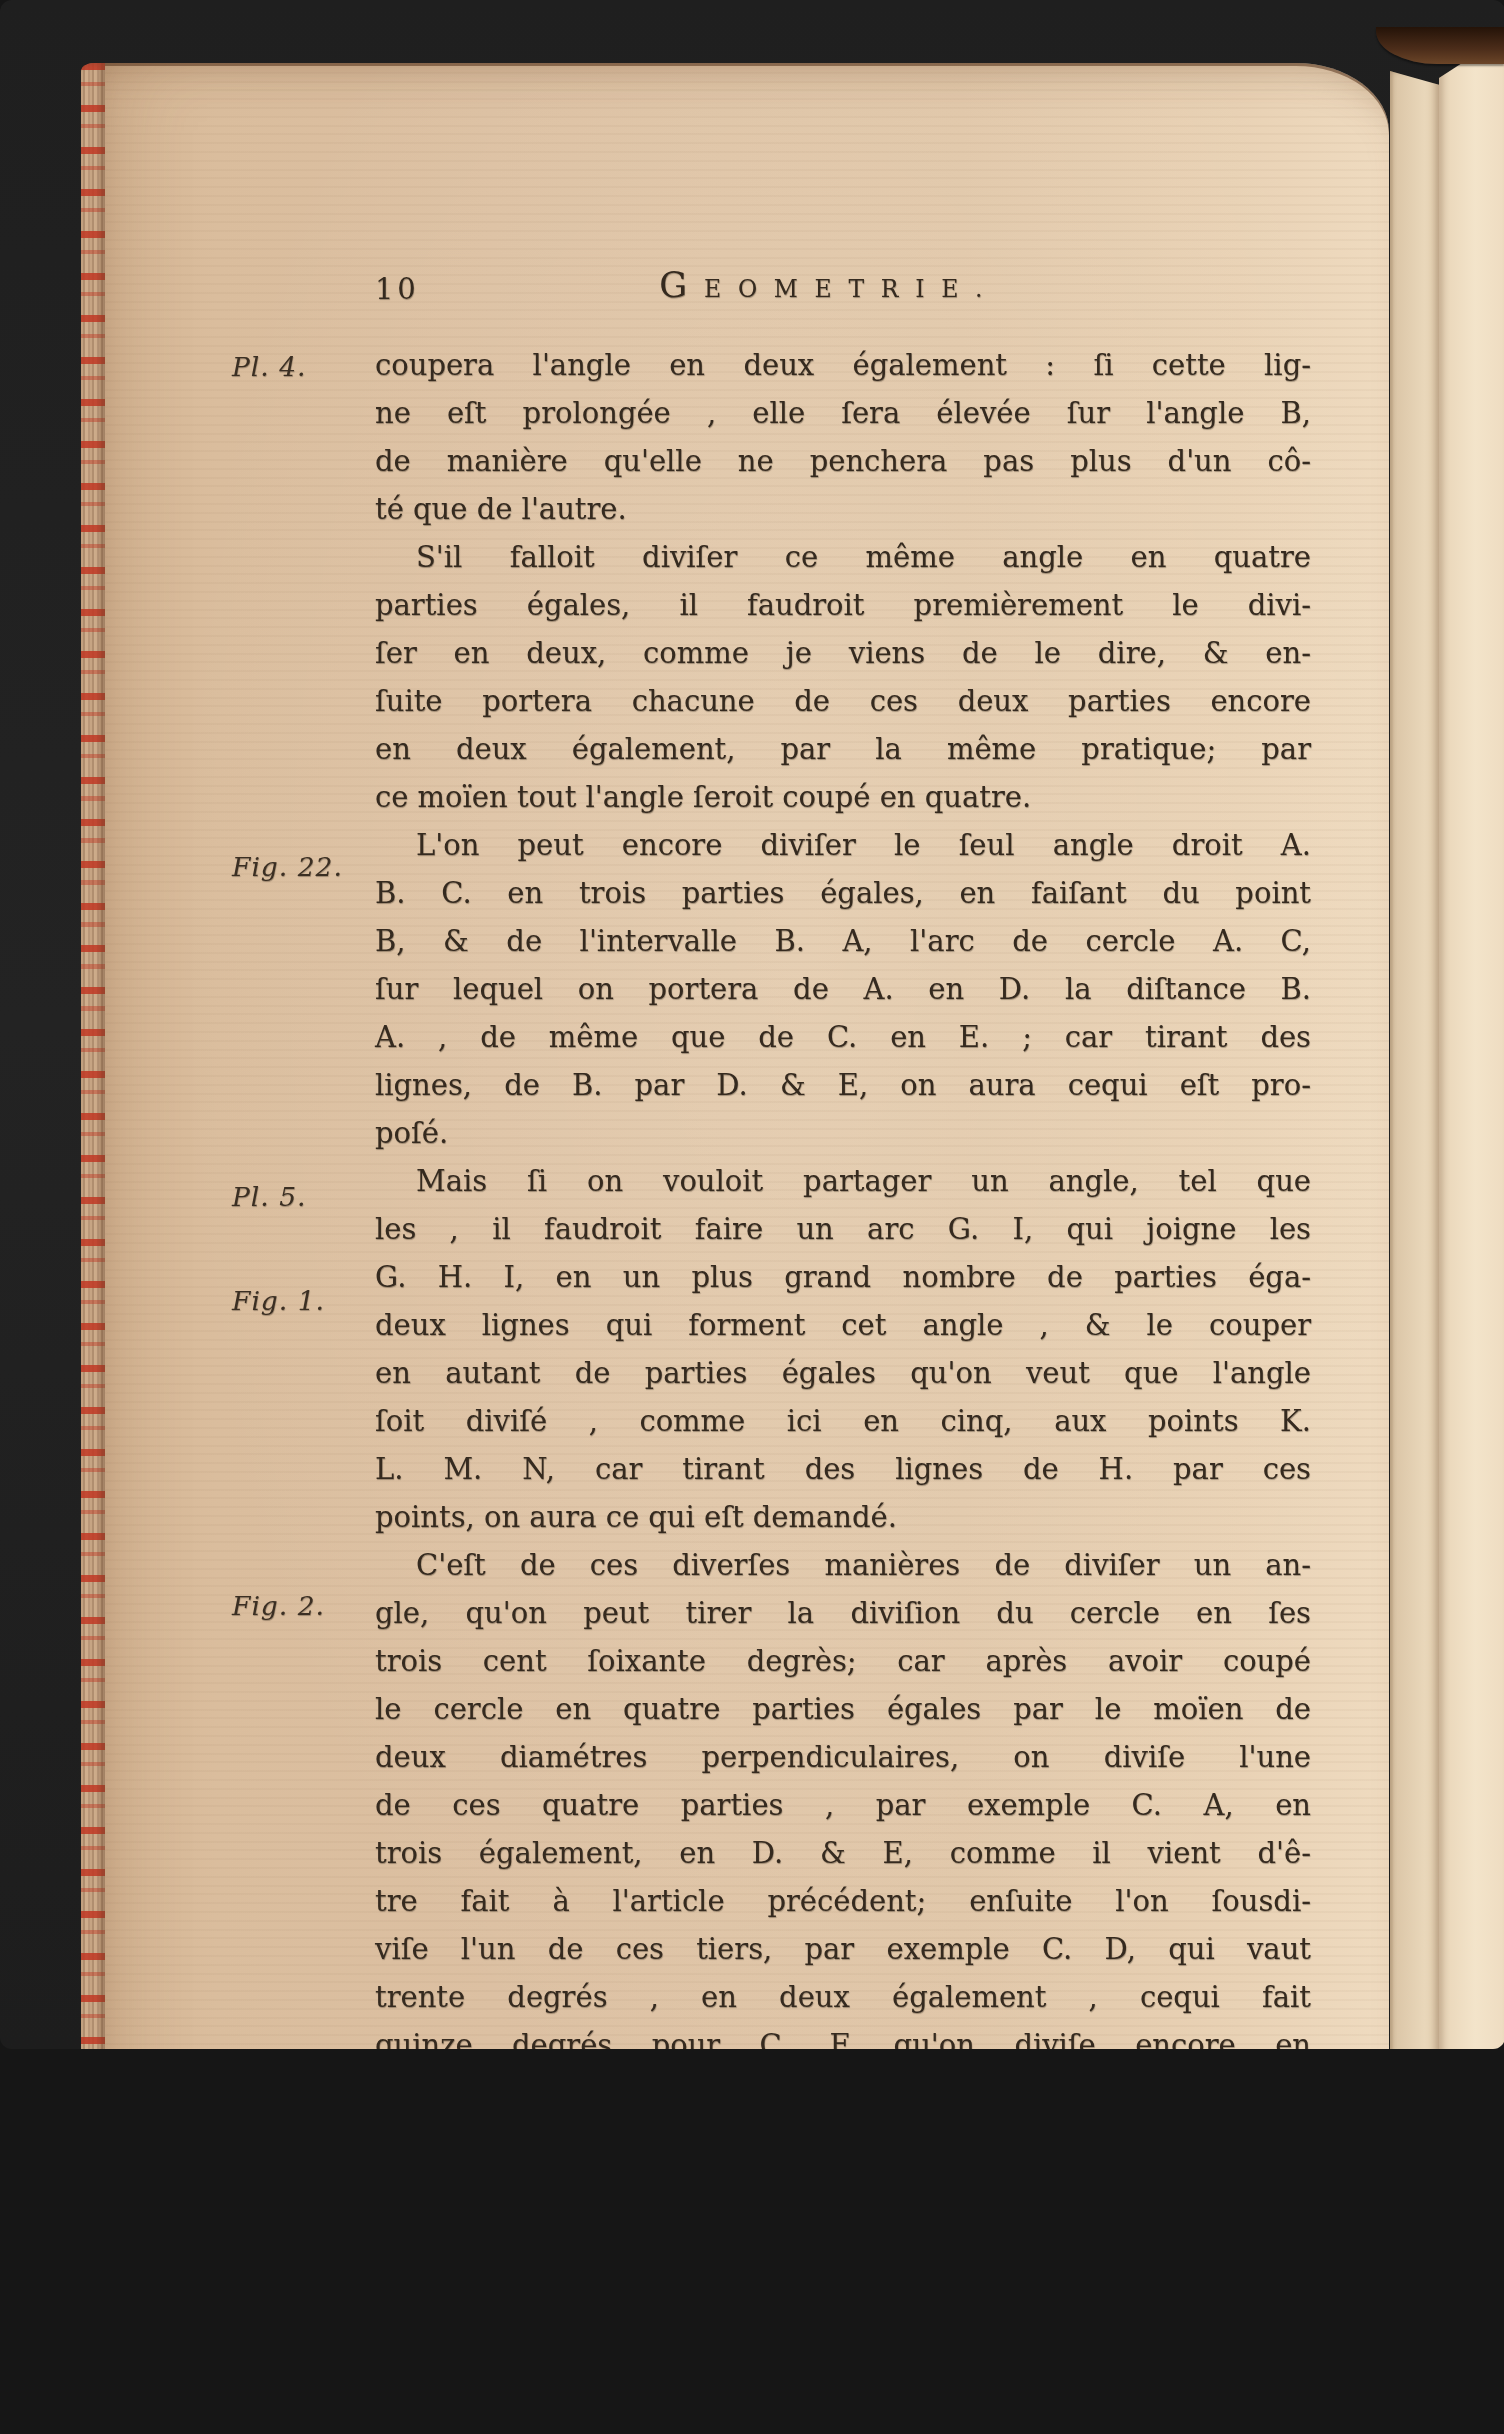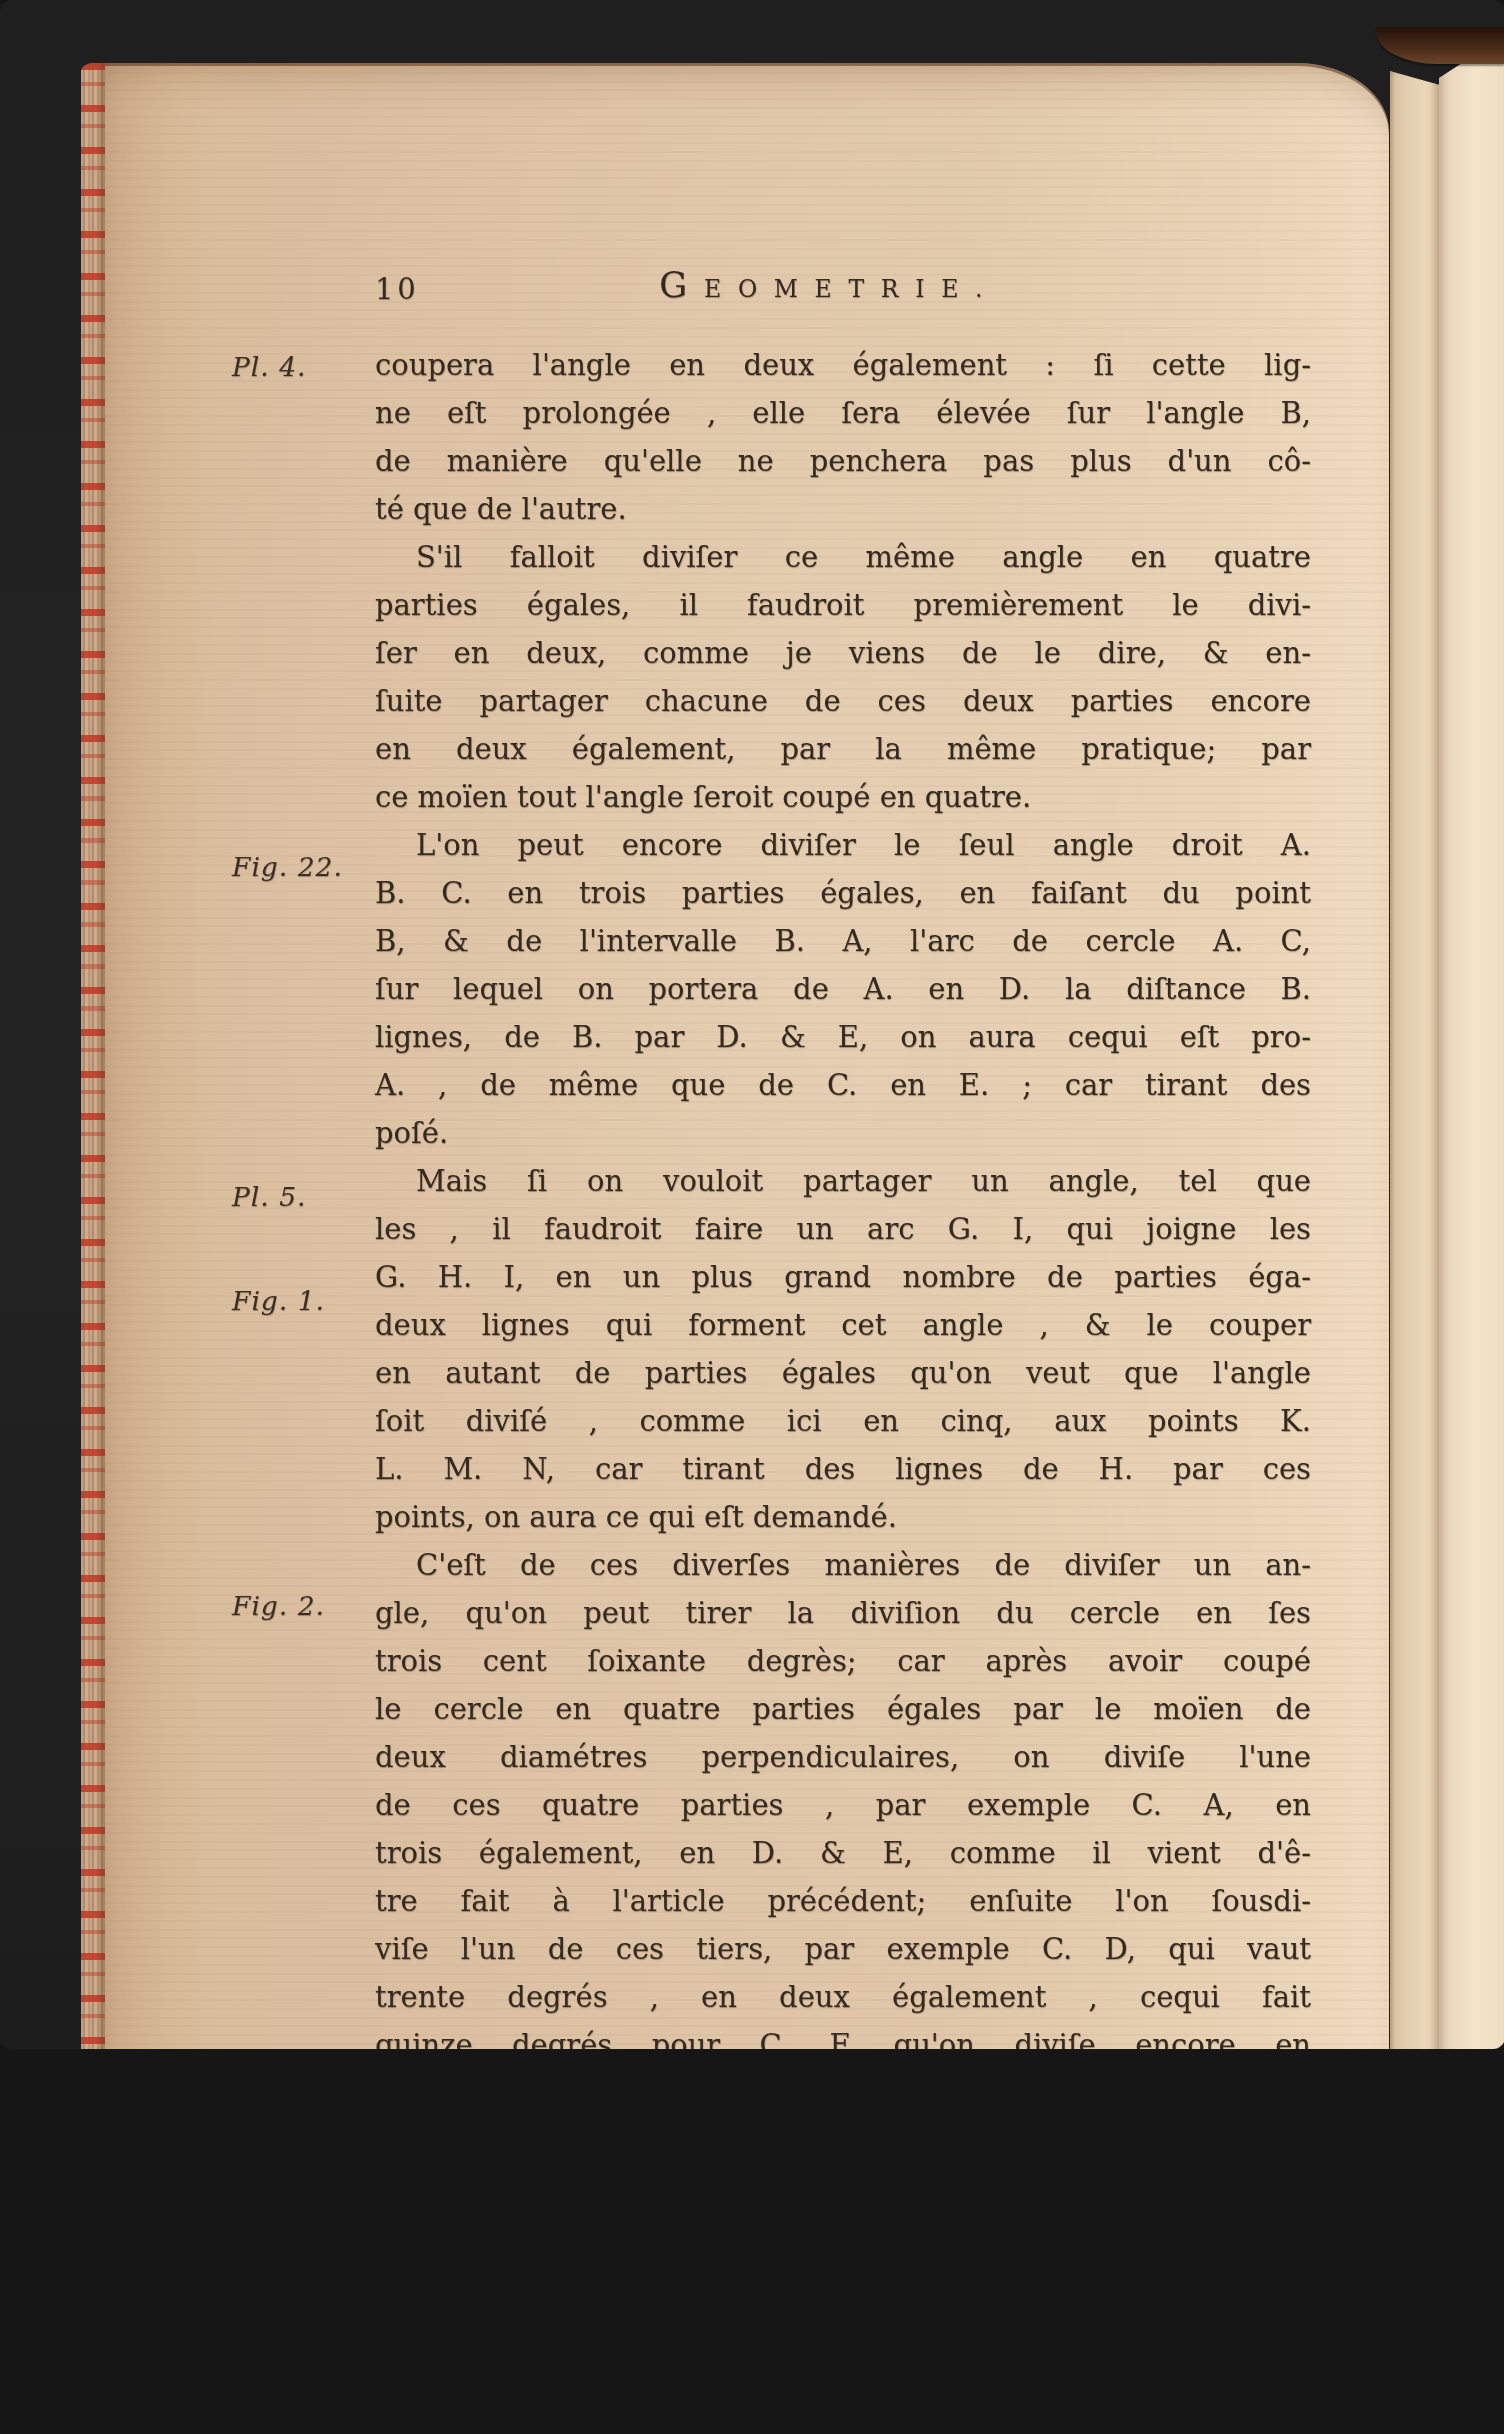--- a/index.html
+++ b/index.html
@@ -100,33 +100,33 @@
       <div class="line">coupera l'angle en deux également : ſi cette lig-</div>
       <div class="line">ne eſt prolongée , elle ſera élevée ſur l'angle B,</div>
       <div class="line">de manière qu'elle ne penchera pas plus d'un cô-</div>
       <div class="line short">té que de l'autre.</div>
     </div>
 
     <div class="para">
       <div class="line indent">S'il falloit diviſer ce même angle en quatre</div>
       <div class="line">parties égales, il faudroit premièrement le divi-</div>
       <div class="line">ſer en deux, comme je viens de le dire, &amp; en-</div>
-      <div class="line">ſuite partager chacune de ces deux parties encore</div>
+      <div class="line">ſuite portera chacune de ces deux parties encore</div>
       <div class="line">en deux également, par la même pratique; par</div>
       <div class="line short">ce moïen tout l'angle ſeroit coupé en quatre.</div>
     </div>
 
     <div class="para">
       <span class="margin-note" style="top:21.6px">Fig. 22.</span>
       <div class="line indent">L'on peut encore diviſer le ſeul angle droit A.</div>
       <div class="line">B. C. en trois parties égales, en faiſant du point</div>
       <div class="line">B, &amp; de l'intervalle B. A, l'arc de cercle A. C,</div>
       <div class="line">ſur lequel on portera de A. en D. la diſtance B.</div>
+      <div class="line">A. , de même que de C. en E. ; car tirant des</div>
       <div class="line">lignes, de B. par D. &amp; E, on aura cequi eſt pro-</div>
-      <div class="line">A. , de même que de C. en E. ; car tirant des</div>
       <div class="line short">poſé.</div>
     </div>
 
     <div class="para">
       <span class="margin-note" style="top:15.7px">Pl. 5.</span>
       <span class="margin-note" style="top:120px">Fig. 1.</span>
       <div class="line indent">Mais ſi on vouloit partager un angle, tel que</div>
       <div class="line">les , il faudroit faire un arc G. I, qui joigne les</div>
       <div class="line">G. H. I, en un plus grand nombre de parties éga-</div>
       <div class="line">deux lignes qui forment cet angle , &amp; le couper</div>

